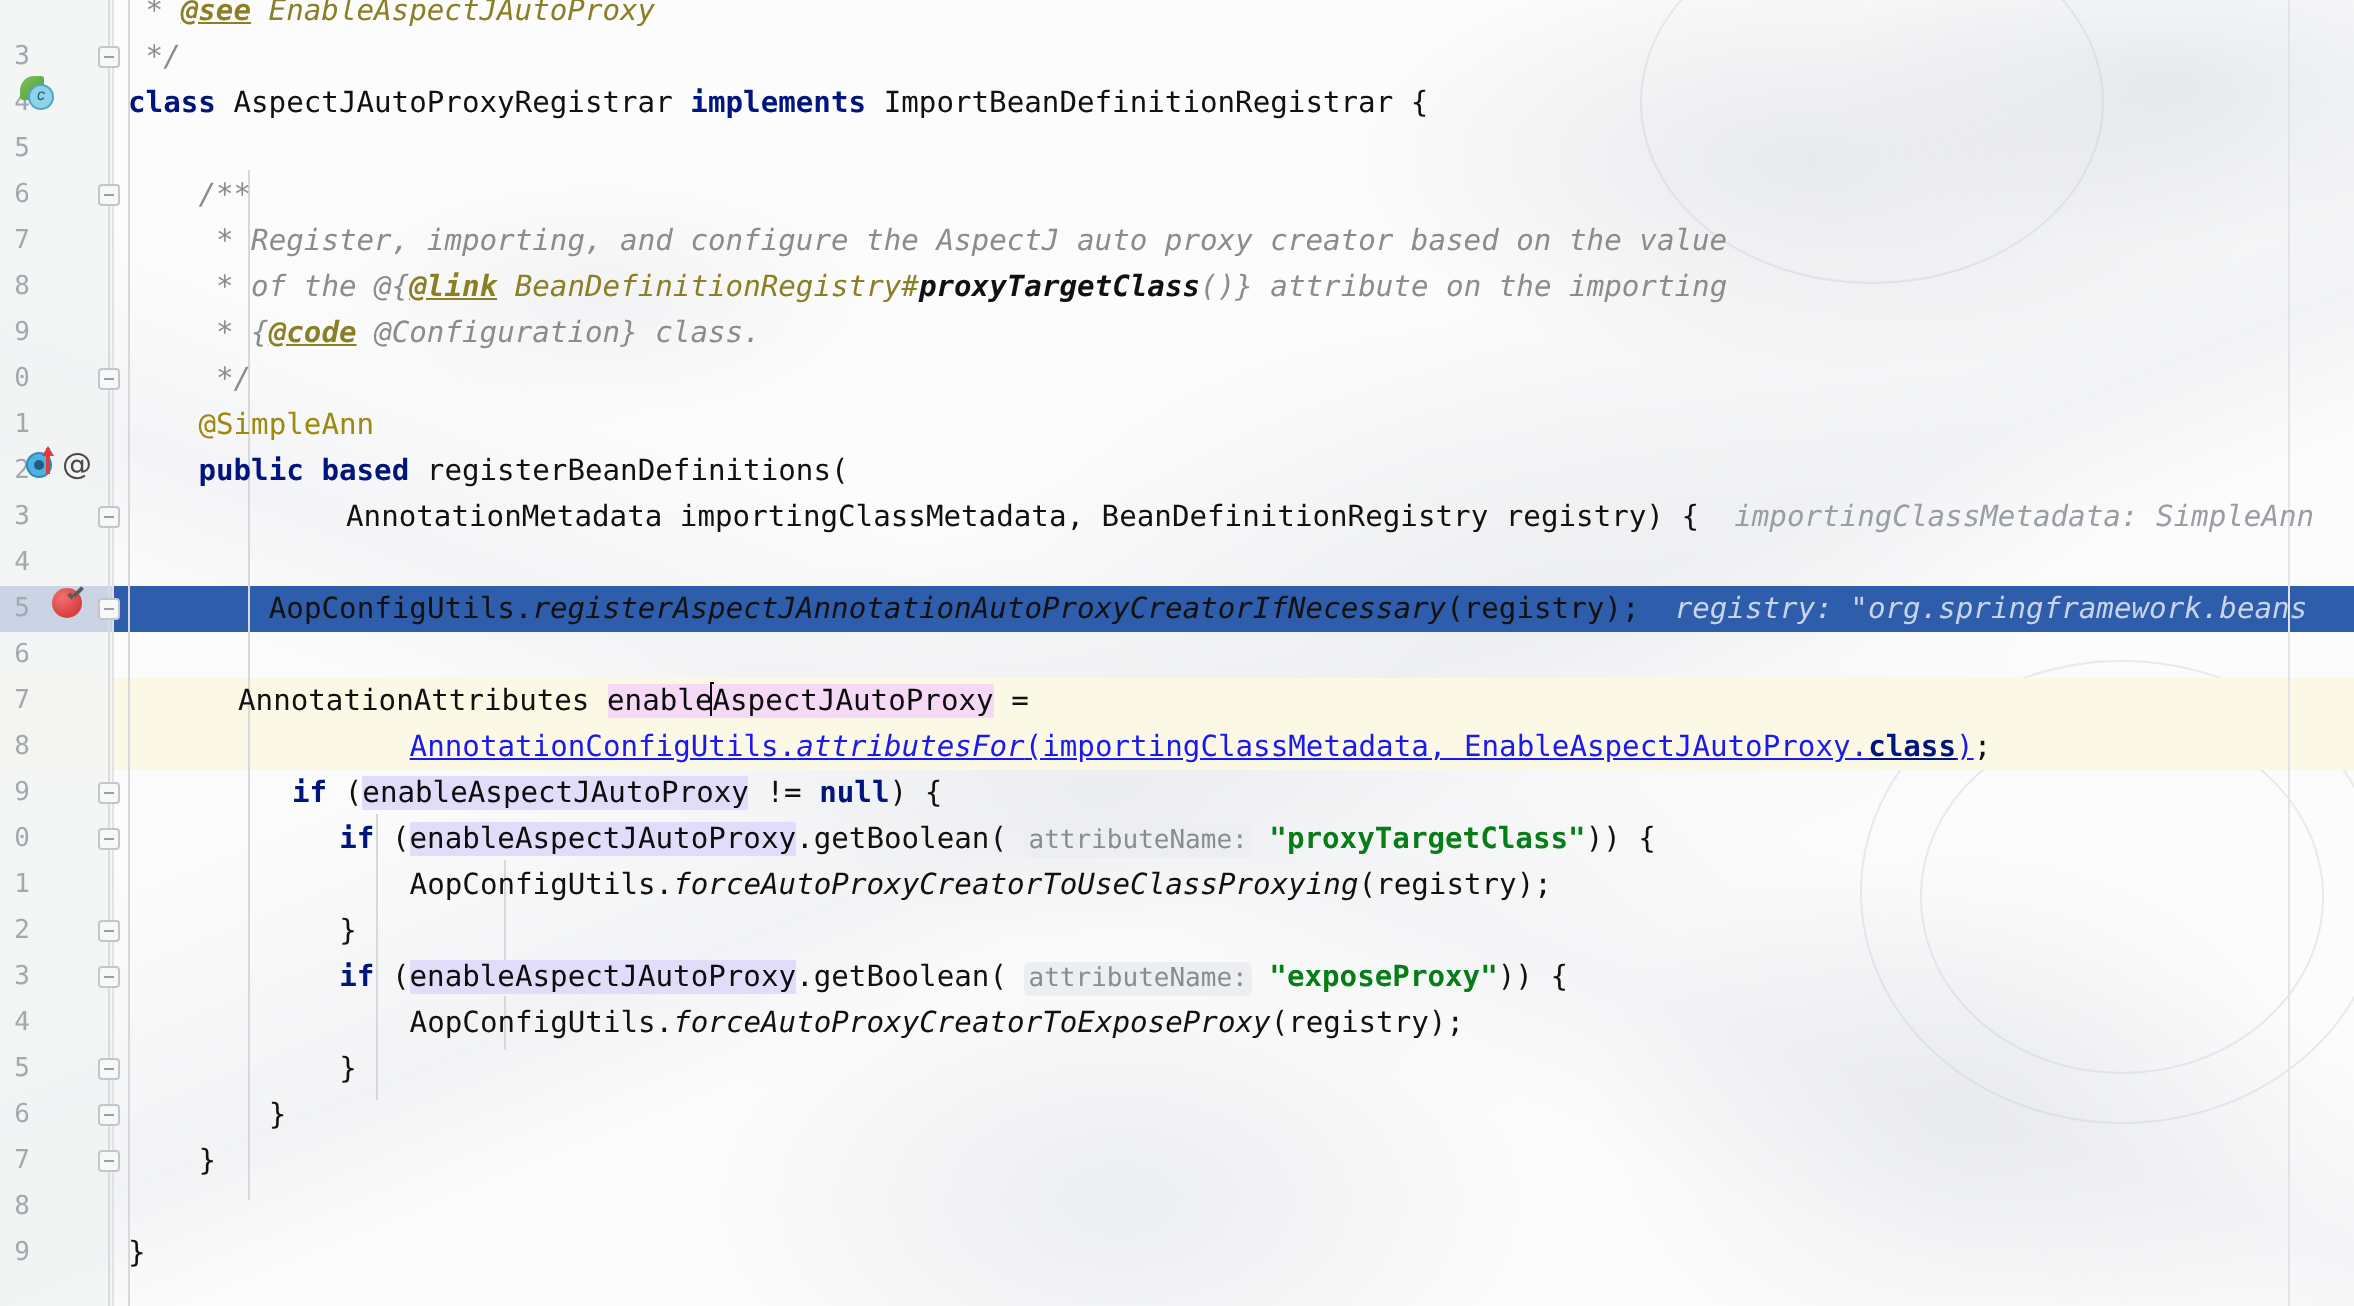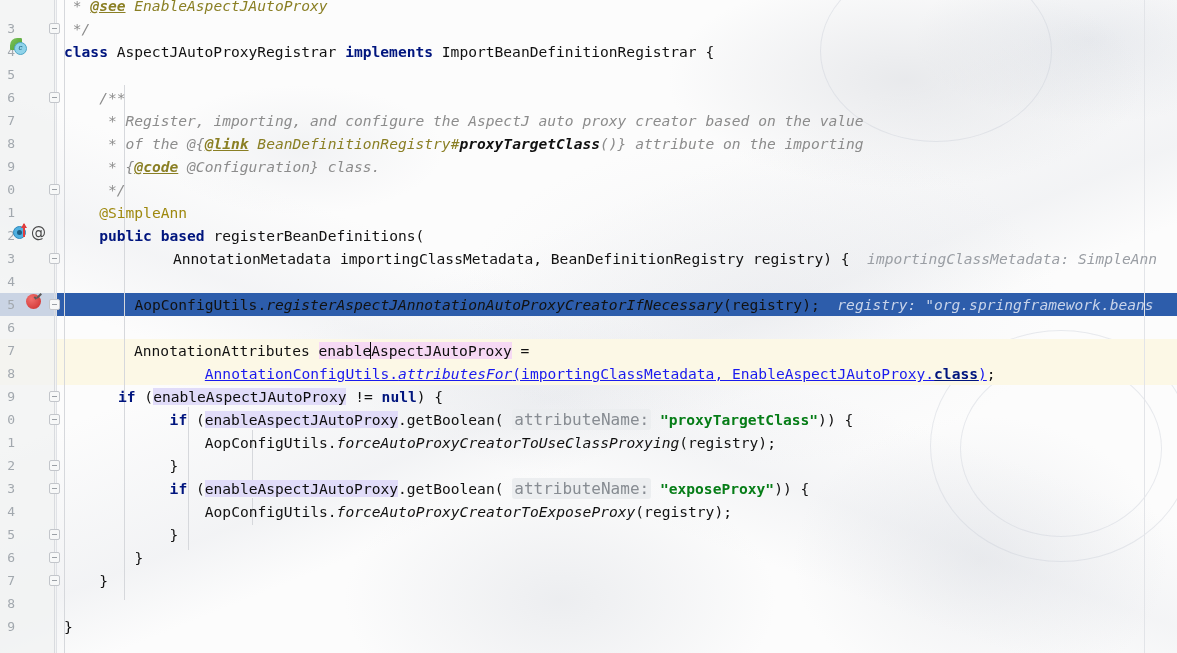--- a/index.html
+++ b/index.html
@@ -136,21 +136,21 @@
   .link    { color: #1a1aee; text-decoration: underline; }
   .linkm   { color: #1a1aee; text-decoration: underline; font-style: italic; }
   .linkkw  { color: #00157e; font-weight: bold; text-decoration: underline; }
   .hint    { color: #9a9ea4; font-style: italic; }
   .phint {
     color: #878c92;
     background: #eceef0;
     border-radius: 3px;
     padding: 1px 2px;
     font-style: normal;
-    font-size: 16px;
+    font-size: 13px;
   }
   .usage { background: #e1dcf9; }
   .wrfr  { background: #f6d9f4; }
 
   
   .sel-row { background: #2d5dab; }
   .sel-line { color: #ffffff; }
   .sel-line .hint { color: #c8d4ea; }
   
   .caret-row { background: #fcf8e6; }
@@ -451,23 +451,23 @@
         <div class="line" style="top: 109px; left: 43.2px;"><span class="cmt"> * Register, importing, and configure the AspectJ auto proxy creator based on the value</span></div>
         <div class="line" style="top: 132px; left: 43.2px;"><span class="cmt"> * of the @{</span><span class="jdtag">@link</span><span class="jdval"> BeanDefinitionRegistry#</span><span class="jdbold">proxyTargetClass</span><span class="cmt">()} attribute on the importing</span></div>
         <div class="line" style="top: 155px; left: 43.2px;"><span class="cmt"> * {</span><span class="jdtag">@code</span><span class="cmt"> @Configuration} class.</span></div>
         <div class="line" style="top: 178px; left: 43.2px;"><span class="cmt"> */</span></div>
         <div class="line" style="top: 201px; left: 43.2px;"><span class="anno">@SimpleAnn</span></div>
         <div class="line" style="top: 224px; left: 43.2px;"><span class="kw">public based</span><span class="ident"> registerBeanDefinitions(</span></div>
         <div class="line" style="top: 247px; left: 117px;"><span class="type">AnnotationMetadata importingClassMetadata, BeanDefinitionRegistry registry) {  </span><span class="hint">importingClassMetadata: SimpleAnn</span></div>
         <div class="line" style="top: 270px; left: 78.4px;"></div>
         <div class="line sel-line" style="top: 293px; left: 78.4px;"><span class="ident">AopConfigUtils.</span><span class="method">registerAspectJAnnotationAutoProxyCreatorIfNecessary</span><span class="ident">(registry);  </span><span class="hint">registry: "org.springframework.beans</span></div>
         <div class="line" style="top: 316px; left: 78.4px;"></div>
-        <div class="line" style="top: 339px; left: 78px;"><span class="type">AnnotationAttributes </span><span class="wrfr">enable</span><span class="caret"></span><span class="wrfr">AspectJAutoProxy</span><span class="ident"> =</span></div>
+        <div class="line" style="top: 339px; left: 63px;"><span class="type">AnnotationAttributes </span><span class="wrfr">enable</span><span class="caret"></span><span class="wrfr">AspectJAutoProxy</span><span class="ident"> =</span></div>
         <div class="line" style="top: 362px; left: 148.8px; text-align: right;"><span class="link">AnnotationConfigUtils.</span><span class="linkm">attributesFor</span><span class="link">(importingClassMetadata, EnableAspectJAutoProxy.</span><span class="linkkw">class</span><span class="link">)</span><span class="ident">;</span></div>
-        <div class="line" style="top: 385px; left: 62px;"><span class="kw">if</span><span class="ident"> (</span><span class="usage">enableAspectJAutoProxy</span><span class="ident"> != </span><span class="kw">null</span><span class="ident">) {</span></div>
+        <div class="line" style="top: 385px; left: 90px;"><span class="kw">if</span><span class="ident"> (</span><span class="usage">enableAspectJAutoProxy</span><span class="ident"> != </span><span class="kw">null</span><span class="ident">) {</span></div>
         <div class="line" style="top: 408px; left: 113.6px;"><span class="kw">if</span><span class="ident"> (</span><span class="usage">enableAspectJAutoProxy</span><span class="ident">.getBoolean( </span><span class="phint">attributeName:</span><span class="ident"> </span><span class="str">"proxyTargetClass"</span><span class="ident">)) {</span></div>
         <div class="line" style="top: 431px; left: 148.8px;"><span class="ident">AopConfigUtils.</span><span class="method">forceAutoProxyCreatorToUseClassProxying</span><span class="ident">(registry);</span></div>
         <div class="line" style="top: 454px; left: 113.6px;"><span class="ident">}</span></div>
         <div class="line" style="top: 477px; left: 113.6px;"><span class="kw">if</span><span class="ident"> (</span><span class="usage">enableAspectJAutoProxy</span><span class="ident">.getBoolean( </span><span class="phint">attributeName:</span><span class="ident"> </span><span class="str">"exposeProxy"</span><span class="ident">)) {</span></div>
         <div class="line" style="top: 500px; left: 148.8px;"><span class="ident">AopConfigUtils.</span><span class="method">forceAutoProxyCreatorToExposeProxy</span><span class="ident">(registry);</span></div>
         <div class="line" style="top: 523px; left: 113.6px;"><span class="ident">}</span></div>
         <div class="line" style="top: 546px; left: 78.4px;"><span class="ident">}</span></div>
         <div class="line" style="top: 569px; left: 43.2px;"><span class="ident">}</span></div>
         <div class="line" style="top: 592px; left: 43.2px;"></div>
         <div class="line" style="top: 615px; left: 8px;"><span class="ident">}</span></div>

